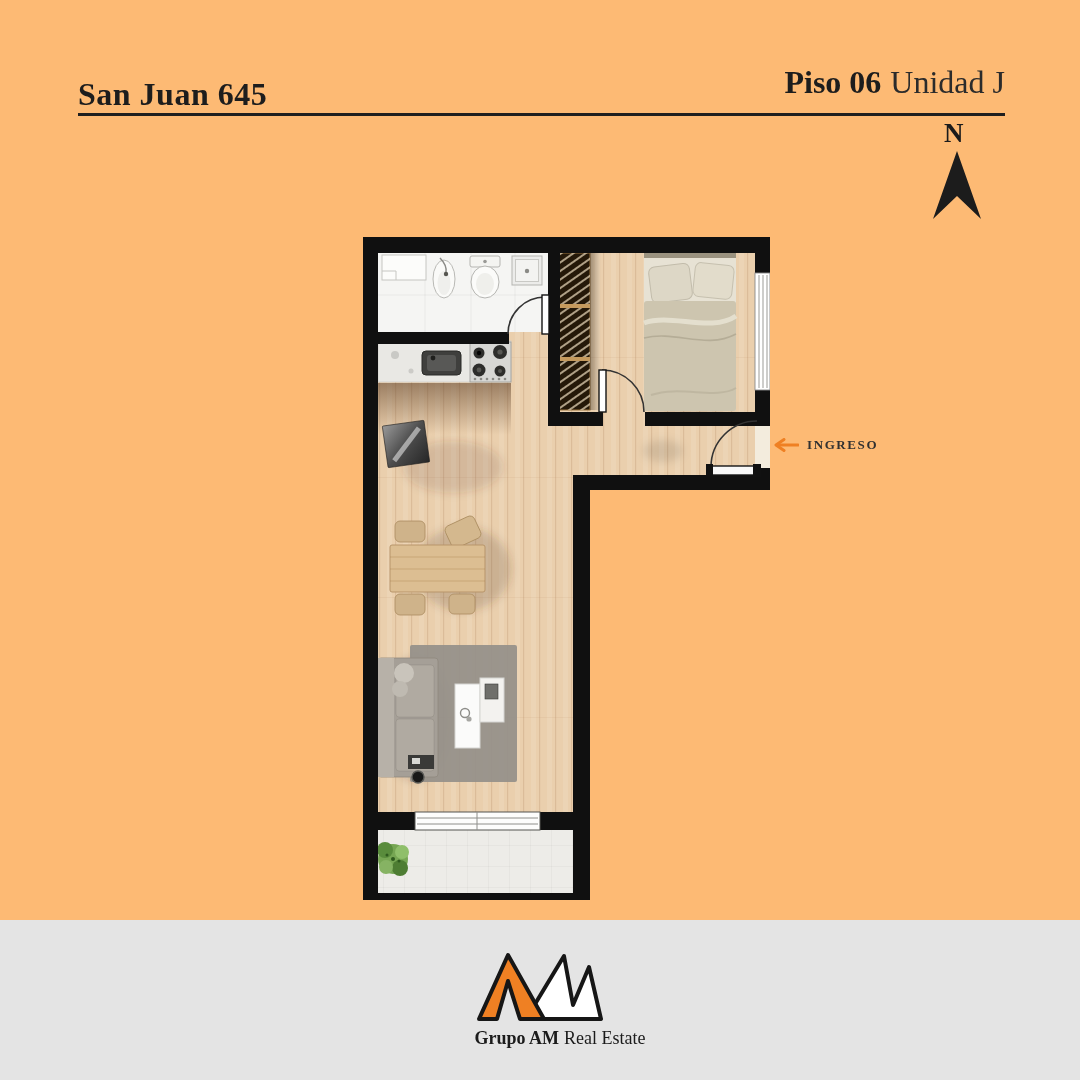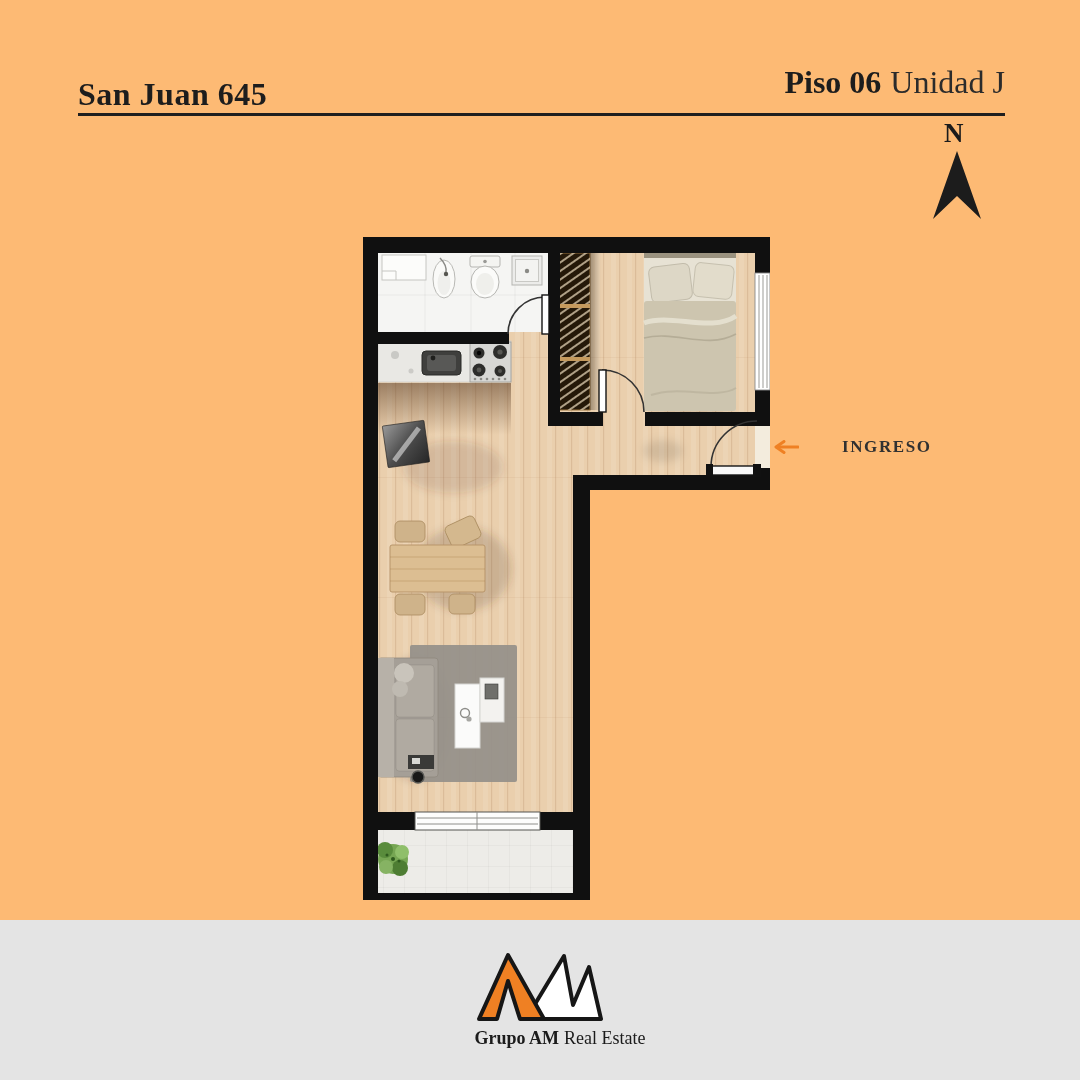--- a/index.html
+++ b/index.html
@@ -13,21 +13,21 @@
   .title-right .bold{font-weight:800;color:#1d1d1d;}
   .title-right .light{font-weight:400;color:#2b2b2b;margin-left:9px;}
   .rule{position:absolute;left:78px;top:113px;width:927px;height:3px;background:#1f1f1f;}
   
   .compass-n{position:absolute;left:944px;top:118px;font-size:27px;font-weight:800;color:#1b1b1b;}
   .compass-arrow{position:absolute;left:933px;top:151px;}
   
   .plan{position:absolute;left:363px;top:237px;}
   
   .ingreso{position:absolute;left:771px;top:437px;display:flex;align-items:center;gap:8px;}
-  .ingreso .txt{font-size:17px;font-weight:700;letter-spacing:1.6px;color:#313131;margin-left:35px;}
+  .ingreso .txt{font-size:13px;font-weight:700;letter-spacing:1.6px;color:#313131;}
   
   .footer{position:absolute;left:0;top:920px;width:1080px;height:160px;background:#E4E4E4;padding-left:40px;}
   .logo{position:absolute;left:465px;top:18px;}
   .brand{position:absolute;left:0;top:108px;width:100%;text-align:center;font-size:18px;color:#1b1b1b;white-space:nowrap;}
   .brand .b{font-weight:700;}
   .brand .r{font-weight:400;margin-left:5px;}
 </style>
 </head>
 <body>
 

